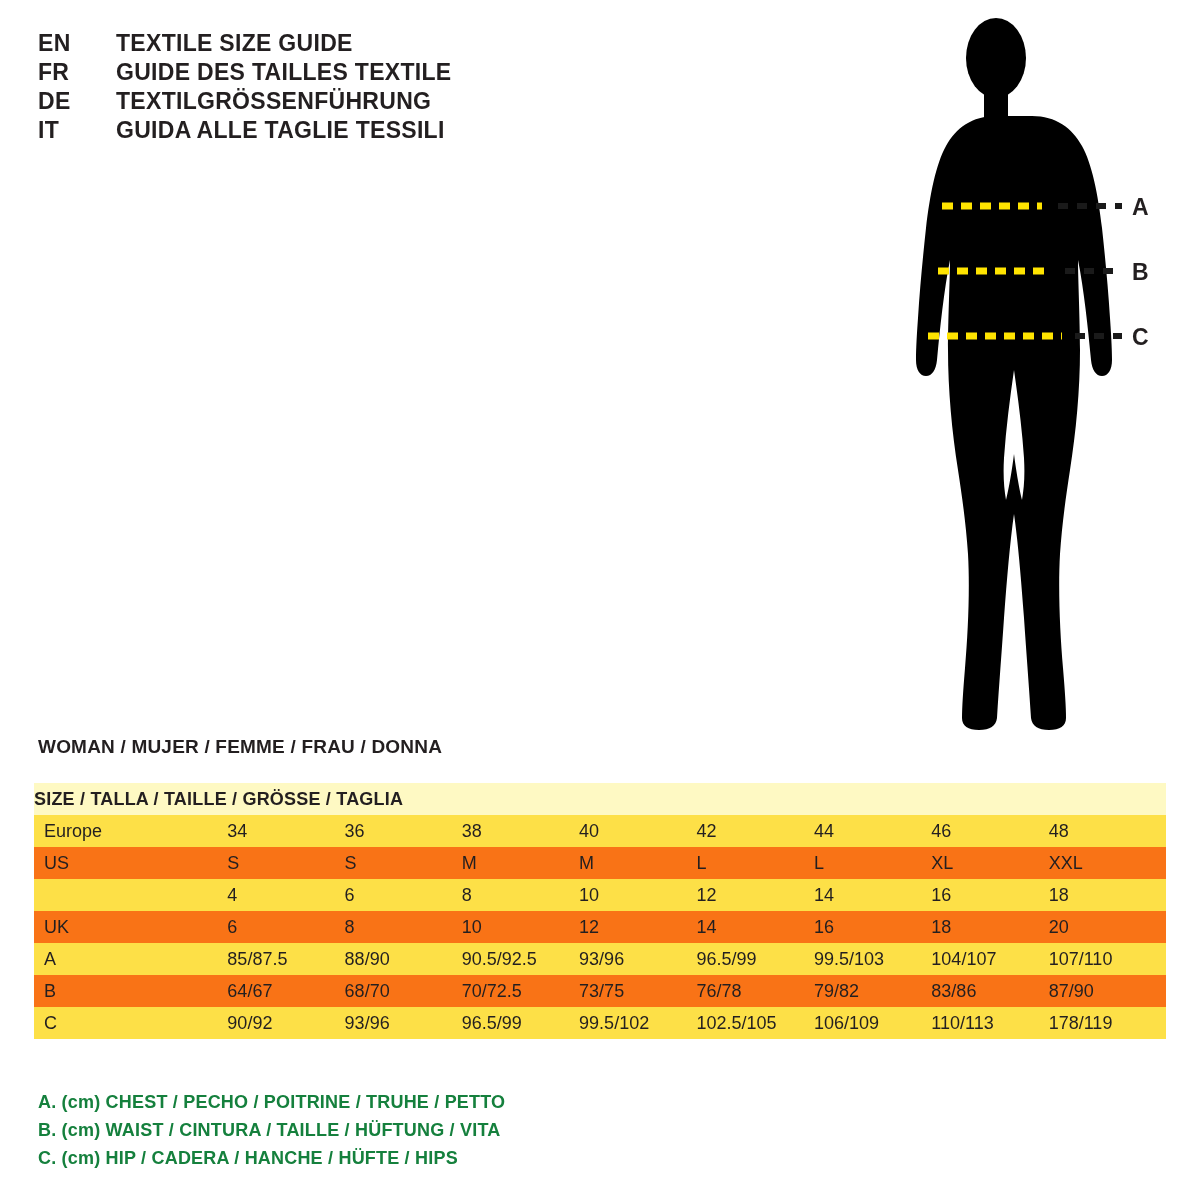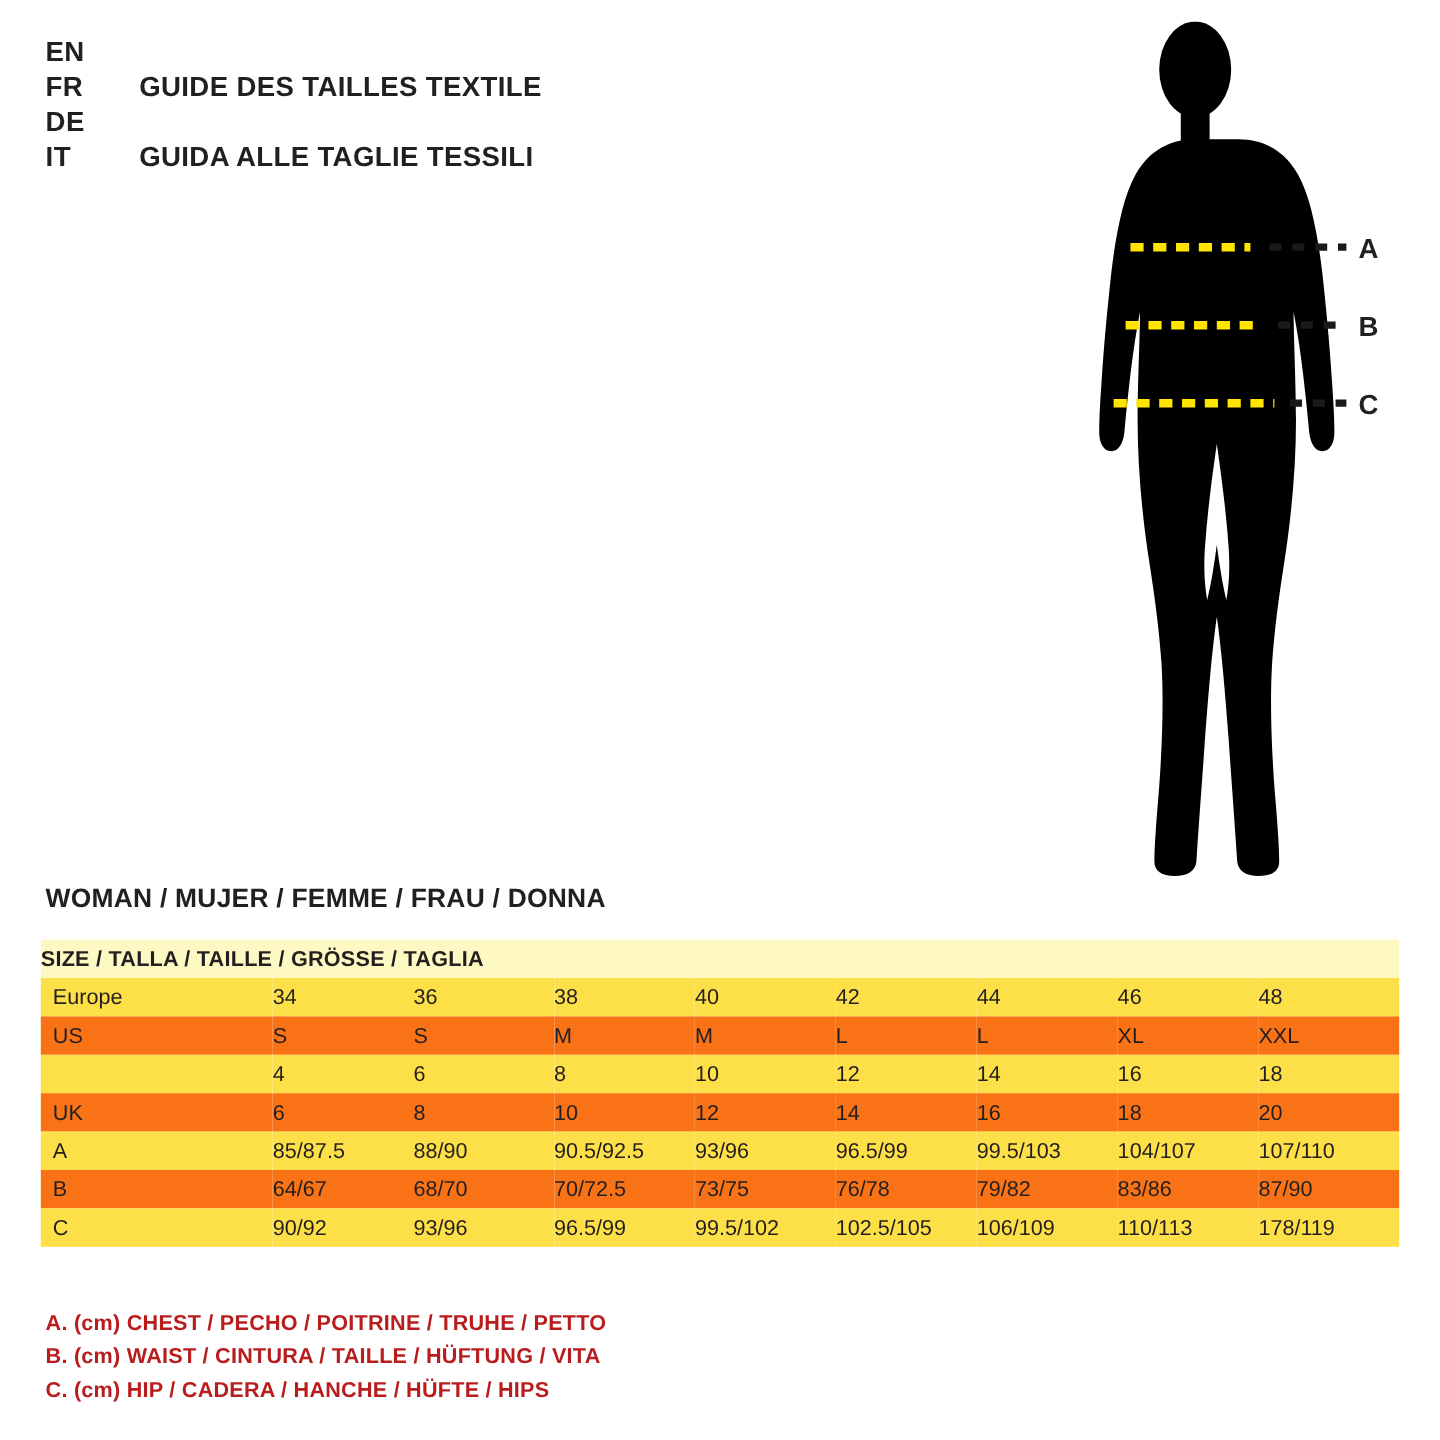--- a/index.html
+++ b/index.html
@@ -62,21 +62,21 @@
     font-size: 23px;
     font-weight: bold;
     color: #231f20;
   }
 
   
   #woman-caption {
     position: absolute;
     left: 38px;
     top: 736px;
-    font-size: 22px;
+    font-size: 19px;
     font-weight: bold;
     letter-spacing: 0.2px;
     color: #231f20;
   }
 
   
   #size-table {
     position: absolute;
     left: 34px;
     top: 783px;
@@ -114,38 +114,40 @@
   #legend {
     position: absolute;
     left: 38px;
     top: 1092px;
     width: 700px;
   }
   .legend-line {
     font-size: 18px;
     font-weight: bold;
     letter-spacing: 0.2px;
-    color: #b91c1c;
+    color: #15803d;
     height: 28px;
     white-space: nowrap;
   }
 </style>
 </head>
 <body>
 
 <div id="title-block">
   <div class="title-row">
     <span class="title-lang">EN</span>
+    <span class="title-text">TEXTILE SIZE GUIDE</span>
   </div>
   <div class="title-row">
     <span class="title-lang">FR</span>
     <span class="title-text">GUIDE DES TAILLES TEXTILE</span>
   </div>
   <div class="title-row">
     <span class="title-lang">DE</span>
+    <span class="title-text">TEXTILGRÖSSENFÜHRUNG</span>
   </div>
   <div class="title-row">
     <span class="title-lang">IT</span>
     <span class="title-text">GUIDA ALLE TAGLIE TESSILI</span>
   </div>
 </div>
 
 <div id="figure-area">
   <svg id="figure-svg" width="330" height="730" viewBox="0 0 330 730">
 

